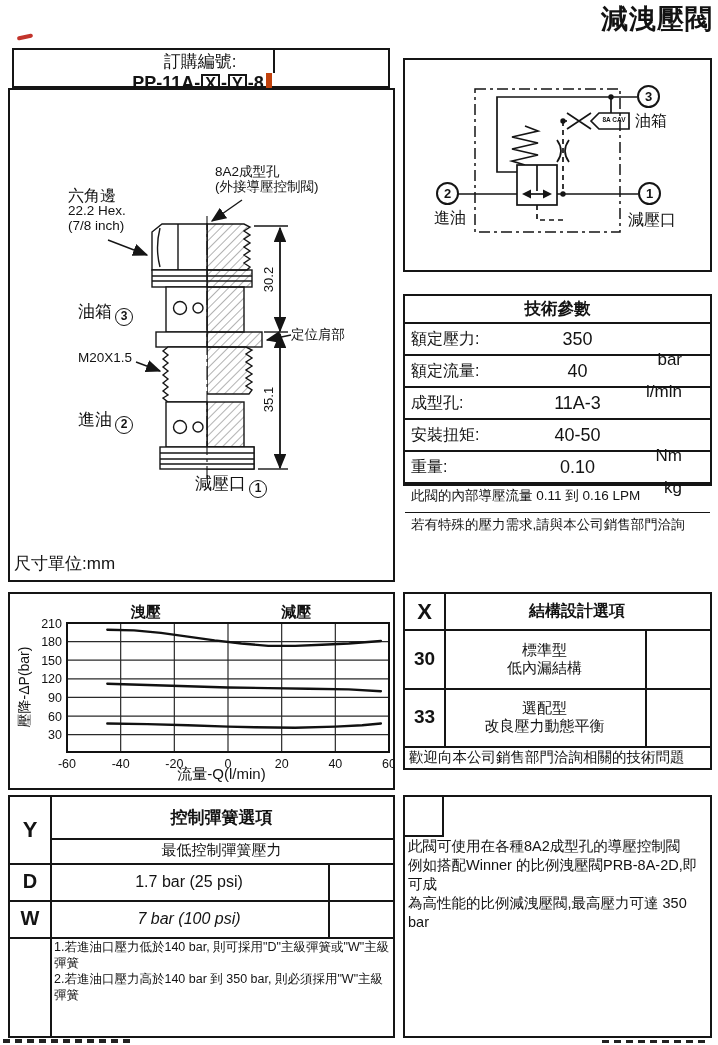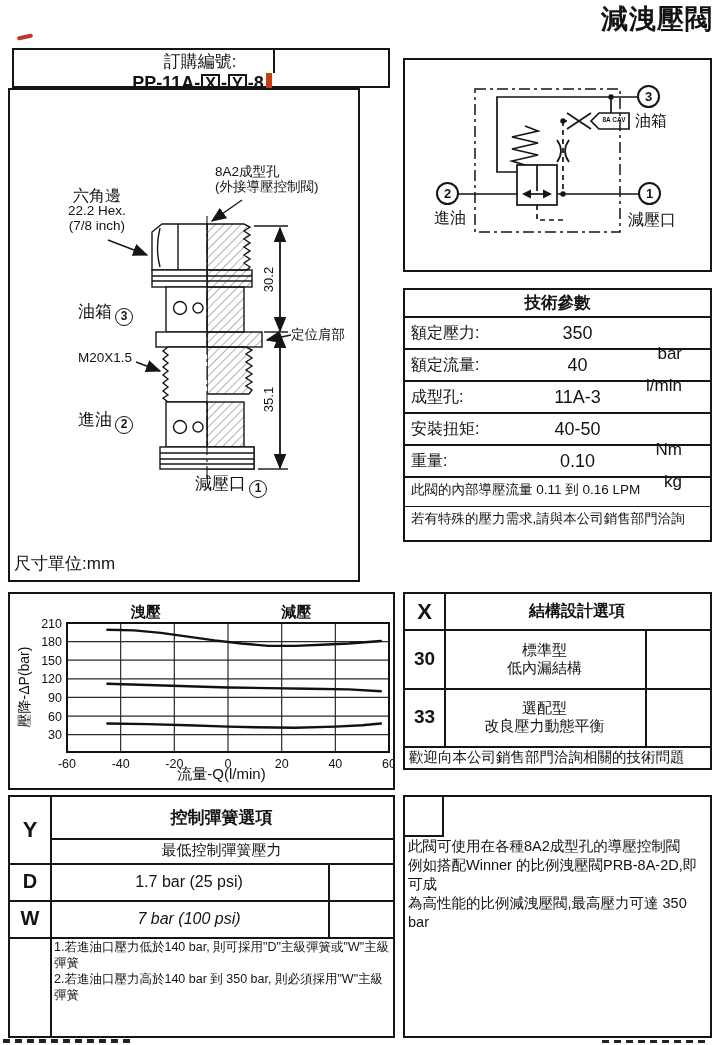--- a/index.html
+++ b/index.html
@@ -81,21 +81,21 @@
     <div class="flex order-c2">
         <span>PP-11A-</span>
         <span class="optbox">X</span>
         <span>-</span>
         <span class="optbox">Y</span>
         <span>-8</span>
       </div>
     <div class="order-c3"></div>
   </div>
 
-  <div class="box" style="left:8px;top:88px;width:352px;height:494px;">
+  <div class="box" style="left:8px;top:88px;width:387px;height:494px;">
     <svg class="abs" style="left:0;top:0;" width="383" height="490" viewBox="0 0 383 490">
       <defs>
         <pattern id="h45" width="6" height="6" patternUnits="userSpaceOnUse" patternTransform="rotate(45)">
           <line x1="0" y1="0" x2="0" y2="6" stroke="#666" stroke-width="1"></line>
         </pattern>
         <marker id="ah" markerWidth="11" markerHeight="9" refX="10" refY="4.5" orient="auto">
           <path d="M0,0 L11,4.5 L0,9 Z" fill="#151515"></path>
         </marker>
       </defs>
       <g stroke="#161616" stroke-width="1.4" fill="none">
@@ -140,21 +140,21 @@
         <line x1="232" y1="110" x2="202" y2="131" marker-end="url(#ah)"></line>
         <line x1="98" y1="150" x2="137" y2="165" marker-end="url(#ah)"></line>
         <line x1="126" y1="272" x2="150" y2="281" marker-end="url(#ah)"></line>
         <line x1="281" y1="245" x2="257" y2="250" marker-end="url(#ah)"></line>
       </g>
     </svg>
     <div class="dlbl" style="left:205px;top:74px;">
       <div>8A2成型孔</div>
       <div>(外接導壓控制閥)</div>
     </div>
-    <div class="dlbl" style="left:58px;top:98px;text-align:center;">
+    <div class="dlbl" style="left:58px;top:98px;">
       <div class="big">六角邊</div>
       <div>22.2 Hex.</div>
       <div>(7/8 inch)</div>
     </div>
     <div class="dlbl big" style="left:68px;top:214px;font-size:17px;"><span>油箱</span><span class="cnum">3</span></div>
     <div class="dlbl" style="left:68px;top:260px;">M20X1.5</div>
     <div class="dlbl big" style="left:68px;top:322px;font-size:17px;"><span>進油</span><span class="cnum">2</span></div>
     <div class="dlbl big" style="left:147px;top:386px;width:110px;text-align:right;font-size:17px;"><span>減壓口</span><span class="cnum">1</span></div>
     <div class="dlbl" style="left:281px;top:237px;">定位肩部</div>
     <div class="vtext" style="left:240px;top:182px;">30.2</div>
@@ -191,21 +191,21 @@
     </svg>
     <div class="port" style="left:232px;top:25px;">3</div>
     <div class="port" style="left:31px;top:122px;">2</div>
     <div class="port" style="left:233px;top:122px;">1</div>
     <div class="abs" style="left:218px;top:51px;width:56px;text-align:center;font-size:16px;">油箱</div>
     <div class="abs" style="left:20px;top:148px;width:50px;text-align:center;font-size:16px;">進油</div>
     <div class="abs" style="left:214px;top:150px;width:66px;text-align:center;font-size:16px;">減壓口</div>
     <div class="abs" style="left:194px;top:56px;width:30px;text-align:center;font-size:6.5px;font-weight:bold;">8A CAV</div>
   </div>
 
-  <div class="box" style="left:403px;top:288px;width:309px;height:254px;">
+  <div class="box" style="left:403px;top:294px;width:309px;height:192px;">
     <div class="ctr tech-head">技術參數</div>
     <div class="tech-row">
       <div class="tech-label">額定壓力:</div>
       <div class="tech-value">350</div>
       <div class="tech-unit">bar</div>
     </div>
     <div class="tech-row">
       <div class="tech-label">額定流量:</div>
       <div class="tech-value">40</div>
       <div class="tech-unit">l/min</div>

